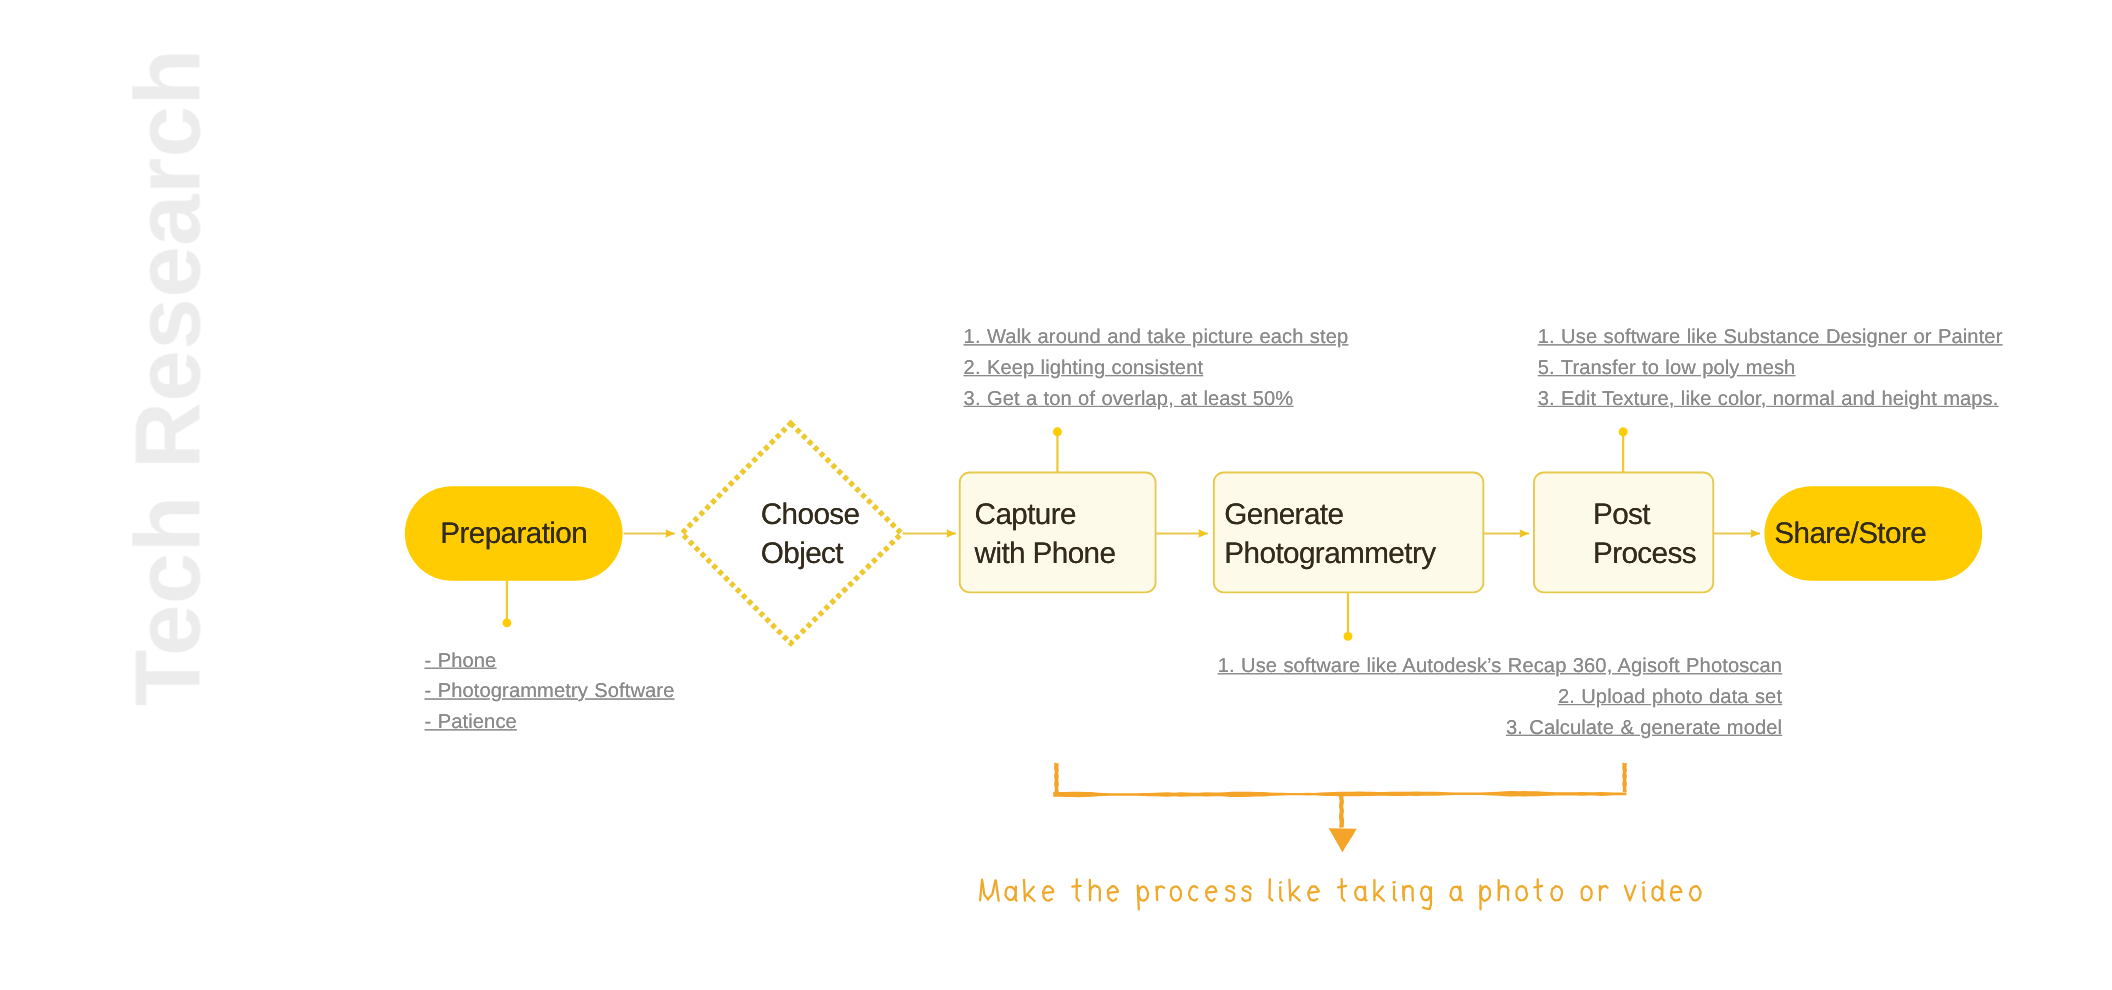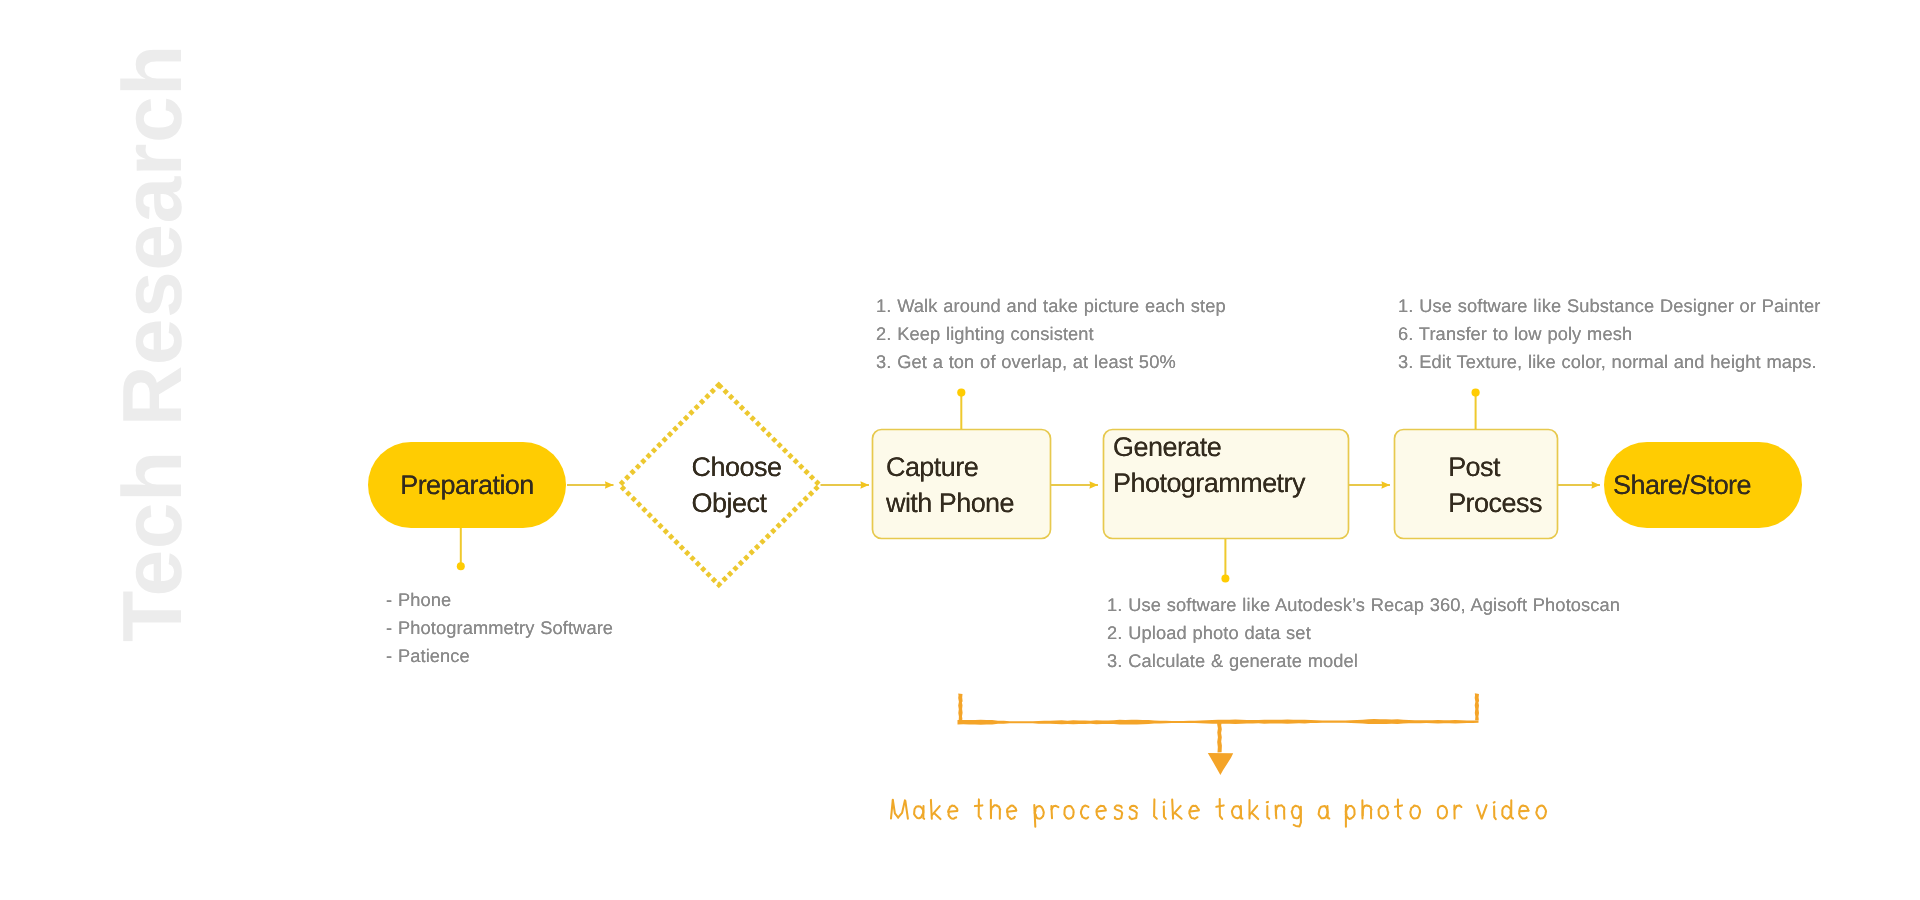--- a/index.html
+++ b/index.html
@@ -53,20 +53,21 @@
   .note{
     position:absolute;
     transform:translateZ(0);
     color:#8A8A8A;
     text-shadow:0 0 0.35px #8A8A8A;
     font-size:18.3px;
     word-spacing:0.55px;
     line-height:28px;
     white-space:pre-line;
     letter-spacing:0.1px;
+    text-decoration:underline;
   }
 
   
   
   #callout{
     position:absolute;
     color:#EFA829;
     font-size:27px;
     white-space:nowrap;
     letter-spacing:1.2px;
@@ -219,39 +220,39 @@
     <span>Preparation</span>
   </div>
   <div class="node-label" style="left:636px;top:449px;width:201px;">
     <span>Choose
 Object</span>
   </div>
   <div class="node-label" style="left:872px;top:449px;width:156px;">
     <span>Capture
 with Phone</span>
   </div>
-  <div class="node-label" style="left:1103px;top:429px;width:212px;">
+  <div class="node-label" style="left:1103px;top:449px;width:212px;">
     <span>Generate
 Photogrammetry</span>
   </div>
   <div class="node-label" style="left:1394px;top:449px;width:164px;padding-left:19px;">
     <span>Post
 Process</span>
   </div>
   <div class="node-label" style="left:1604px;top:467px;width:156px;">
     <span>Share/Store</span>
   </div>
 
   <div class="note" style="left:386px;top:586px;">- Phone
 - Photogrammetry Software
 - Patience</div>
   <div class="note" style="left:876px;top:292px;">1. Walk around and take picture each step
 2. Keep lighting consistent
 3. Get a ton of overlap, at least 50%</div>
-  <div class="note" style="left:1107px;top:591px;">1. Use software like Autodesk’s Recap 360, Agisoft Photoscan
+  <div class="note" style="left:1107px;top:591px;text-align:right;">1. Use software like Autodesk’s Recap 360, Agisoft Photoscan
 2. Upload photo data set
 3. Calculate &amp; generate model</div>
   <div class="note" style="left:1398px;top:292px;">1. Use software like Substance Designer or Painter
-6. Transfer to low poly mesh
+5. Transfer to low poly mesh
 3. Edit Texture, like color, normal and height maps.</div>
 
   <div id="callout" style="left:890px;top:793px;">Make the process like taking a photo or video</div>
 </div>
 
 </body></html>

